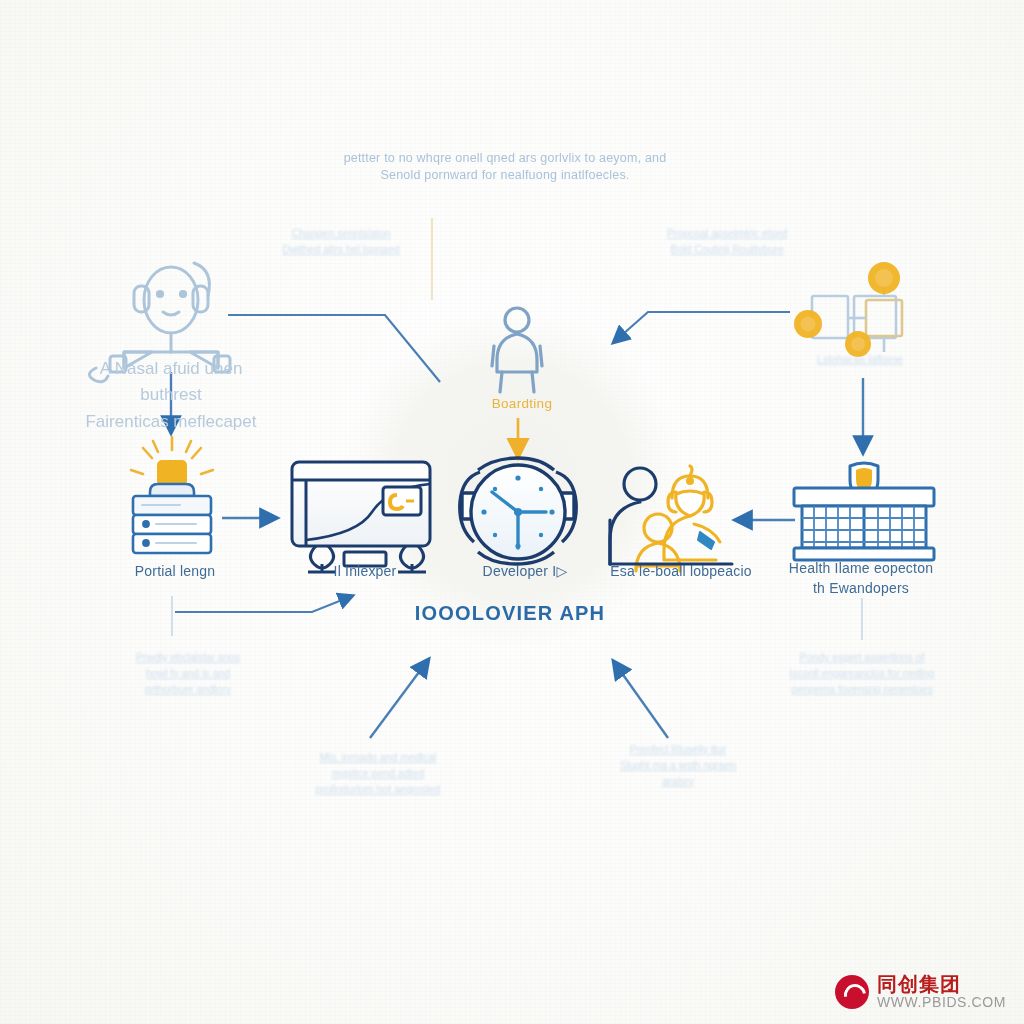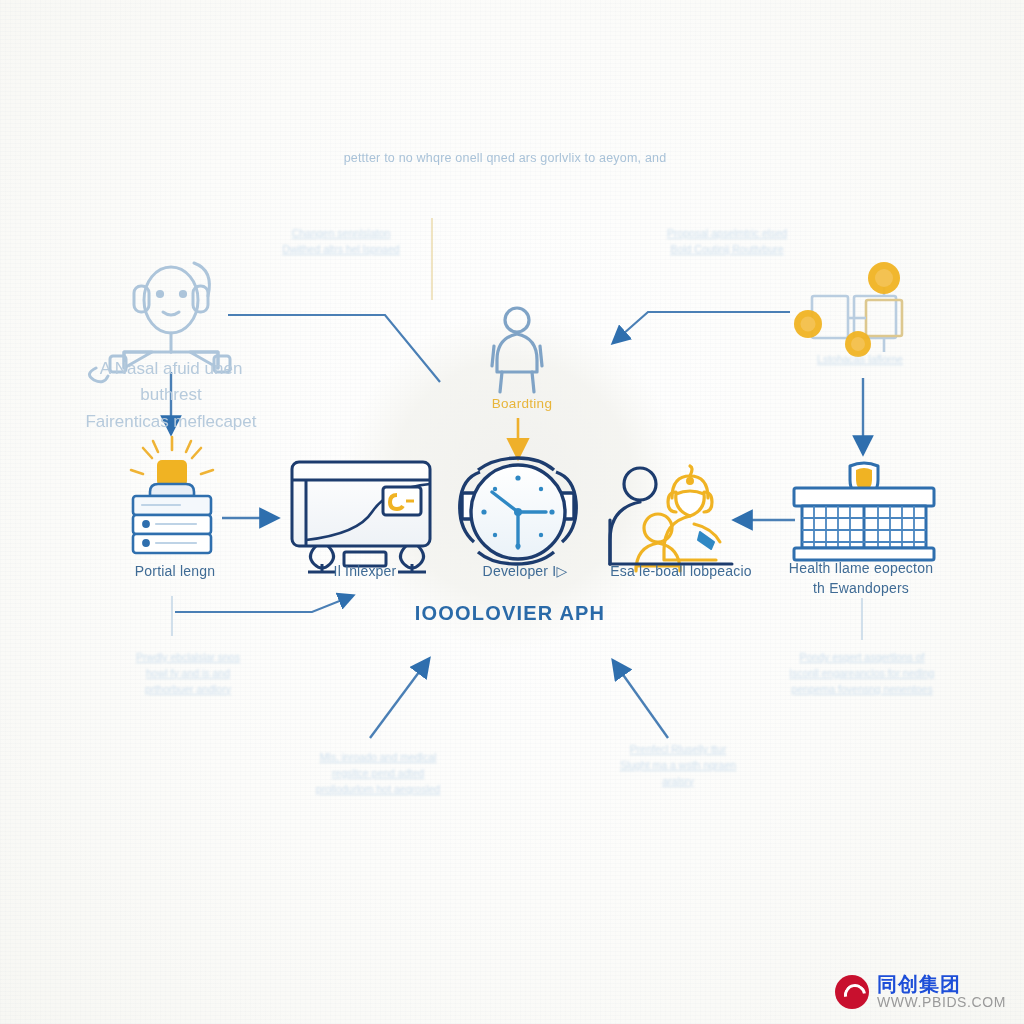--- a/index.html
+++ b/index.html
@@ -73,21 +73,21 @@
     width:34px;height:34px;border-radius:50%;
     background:#c8102e;position:relative;flex:0 0 auto;
   }
   #watermark .wm-mark::after{
     content:"";position:absolute;left:9px;top:9px;width:16px;height:16px;
     border:3px solid #ffffff;border-radius:50%;
     border-right-color:transparent;border-bottom-color:transparent;
     transform:rotate(35deg);
   }
   #watermark .wm-text{display:flex;flex-direction:column;line-height:1.05;}
-  #watermark .wm-cn{font-size:20px;color:#1d4ed8;font-weight:700;letter-spacing:1px;}
+  #watermark .wm-cn{font-size:20px;color:#b91c1c;font-weight:700;letter-spacing:1px;}
   #watermark .wm-url{font-size:14px;color:#9a9a9a;letter-spacing:.6px;}
 </style>
 </head>
 <body>
 
 <div id="canvas"></div>
 
 <svg id="svg-layer" viewBox="0 0 1024 1024" xmlns="http://www.w3.org/2000/svg">
   <defs>
     <marker id="arrow-blue" markerWidth="9" markerHeight="9" refX="7" refY="4.5" orient="auto" markerUnits="strokeWidth">
@@ -311,20 +311,21 @@
     <circle cx="884" cy="278" r="9" fill="#f4c252"></circle>
     <circle cx="808" cy="324" r="14" fill="#f0b323" opacity=".95"></circle>
     <circle cx="808" cy="324" r="7.5" fill="#f4c252"></circle>
     <circle cx="858" cy="344" r="13" fill="#f0b323" opacity=".95"></circle>
     <circle cx="858" cy="344" r="7" fill="#f4c252"></circle>
   </g>
 </svg>
 
 <div class="txt headline">
   <div>pettter to no whqre onell qned ars gorlvlix to aeyom, and</div>
+  <div>Senold pornward for nealfuong inatlfoecles.</div>
 </div>
 
 <div class="txt cap-faint cap-left-up">
   <div>Changen sennlslaton</div>
   <div>Dwithed altrs hel lspnaed</div>
 </div>
 
 <div class="txt cap-faint cap-right-up">
   <div>Proposal apselmtric elsed</div>
   <div>Bold Coutinij Routtvbure</div>

